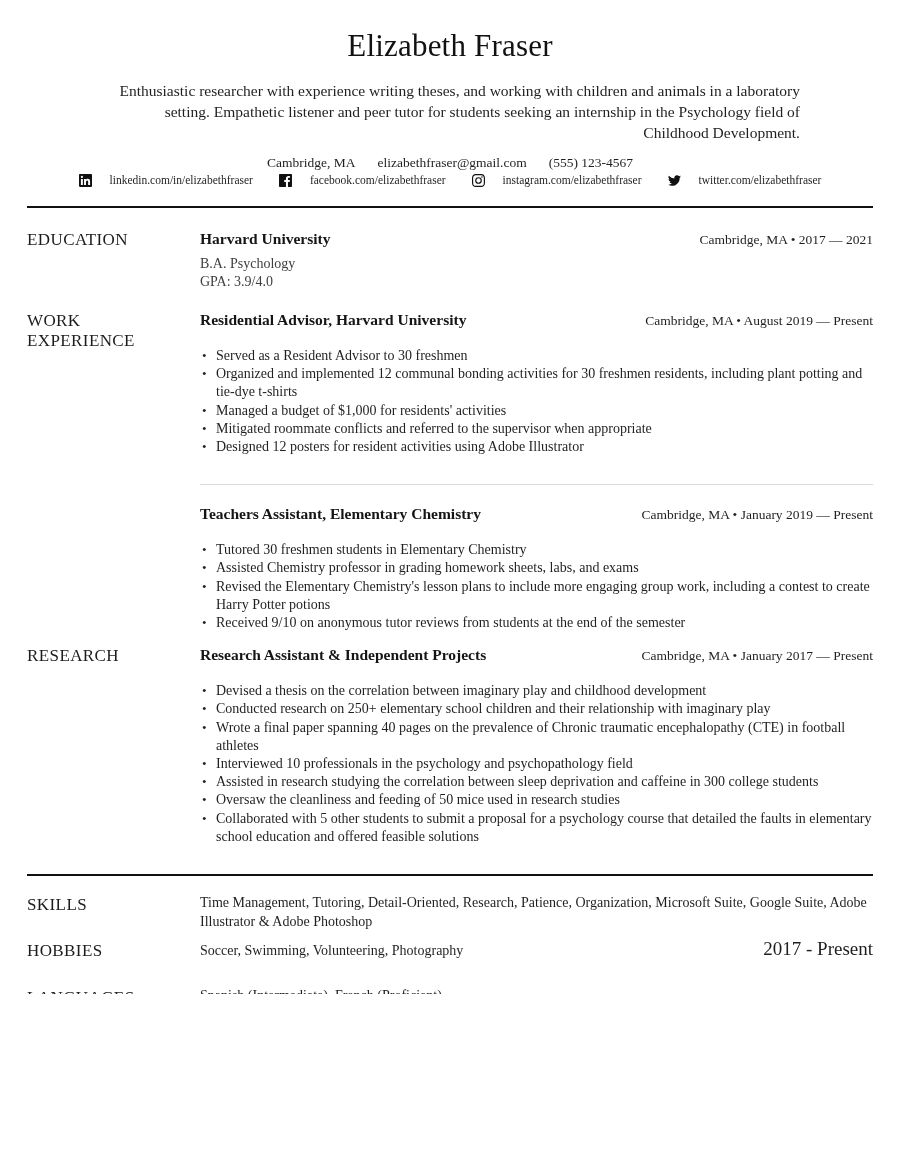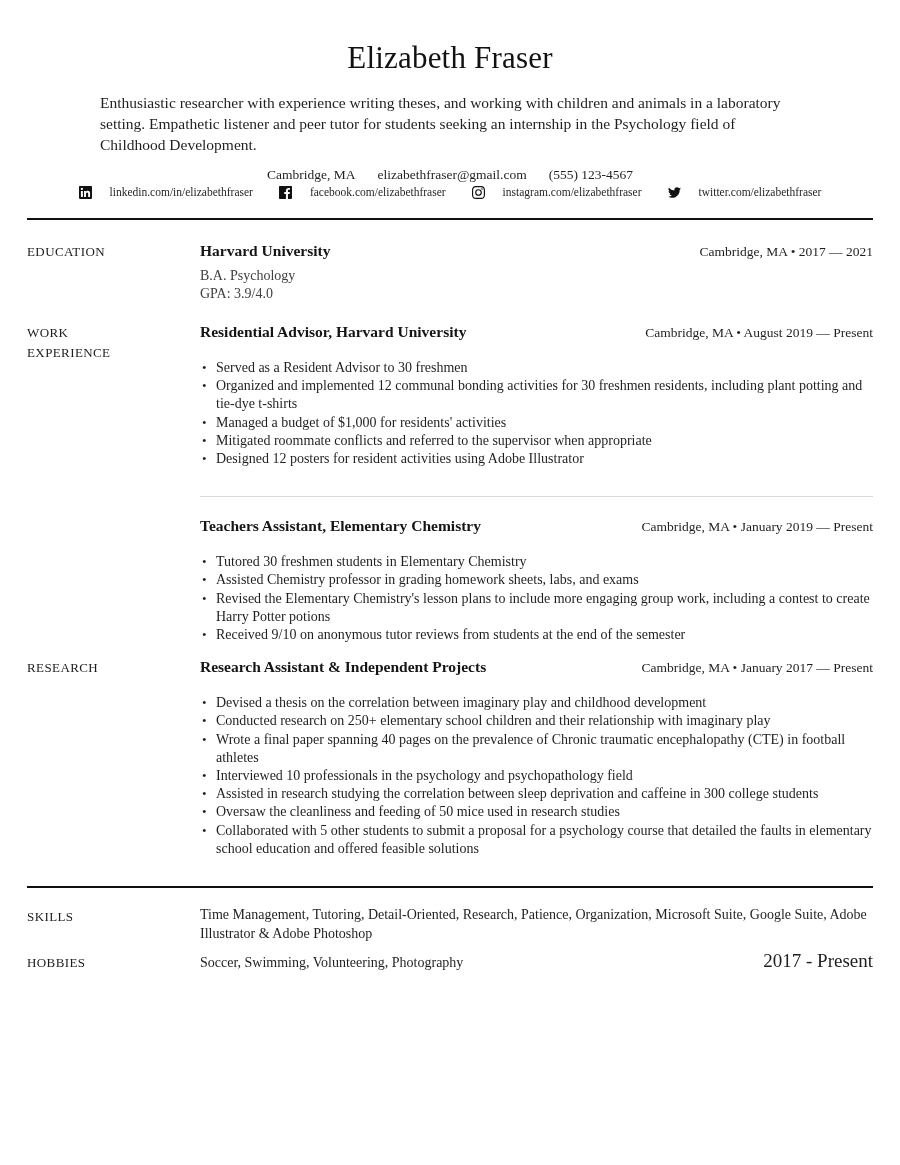--- a/index.html
+++ b/index.html
@@ -3,49 +3,49 @@
 <meta charset="utf-8">
 <style>
   * { margin: 0; padding: 0; box-sizing: border-box; }
   html, body { background: #ffffff; }
   body {
     width: 900px; height: 1165px;
     font-family: "Liberation Serif", "DejaVu Serif", serif;
     color: #1f1f1f;
     -webkit-font-smoothing: antialiased;
   }
-  .page { width: 900px; height: 994px; padding: 40px 27px 0 27px; overflow: hidden; }
+  .page { width: 900px; height: 994px; padding: 28px 27px 0 27px; overflow: hidden; }
 
   
   .name {
     text-align: center; font-size: 31px; font-weight: 400;
     line-height: 36px; letter-spacing: 0.2px; color: #111;
     margin-bottom: 16px;
   }
   .summary {
     max-width: 700px; margin: 0 auto 11px auto;
-    text-align: left; font-size: 15.5px; line-height: 21px; color: #1f1f1f;
+    text-align: right; font-size: 15.5px; line-height: 21px; color: #1f1f1f;
   }
   .contact-row {
     display: flex; justify-content: center; gap: 22px;
     font-size: 13.5px; line-height: 18px; 
   }
   .social-row {
     display: flex; justify-content: center; gap: 26px;
     font-size: 11.5px; line-height: 16px; margin-bottom: 18px; color: #1f1f1f;
   }
   .social-item { display: flex; align-items: center; gap: 18px; }
   .social-item svg { width: 13px; height: 13px; fill: #111; flex: 0 0 auto; display: block; }
 
   .rule-thick { border: none; border-top: 2.5px solid #111; }
 
   
   .row { display: grid; grid-template-columns: 173px 1fr; }
   .section-label {
-    font-size: 13px; line-height: 20px; letter-spacing: 0.4px;
+    font-size: 17px; line-height: 20px; letter-spacing: 0.4px;
     color: #1c1c1c; max-width: 120px; padding-top: 2px;
   }
   .sec-education { margin-top: 20px; }
   .sec-work { margin-top: 18px; }
   .sec-research { margin-top: 12px; }
 
   .entry-head { display: flex; justify-content: space-between; align-items: baseline; margin-bottom: 17px; }
   .entry-head.tight { margin-bottom: 6px; }
   .entry-title { font-size: 15.5px; font-weight: 700; line-height: 21px; color: #151515; }
   .entry-date { font-size: 13.5px; line-height: 18px; color: #1f1f1f; white-space: nowrap; padding-left: 12px; }

